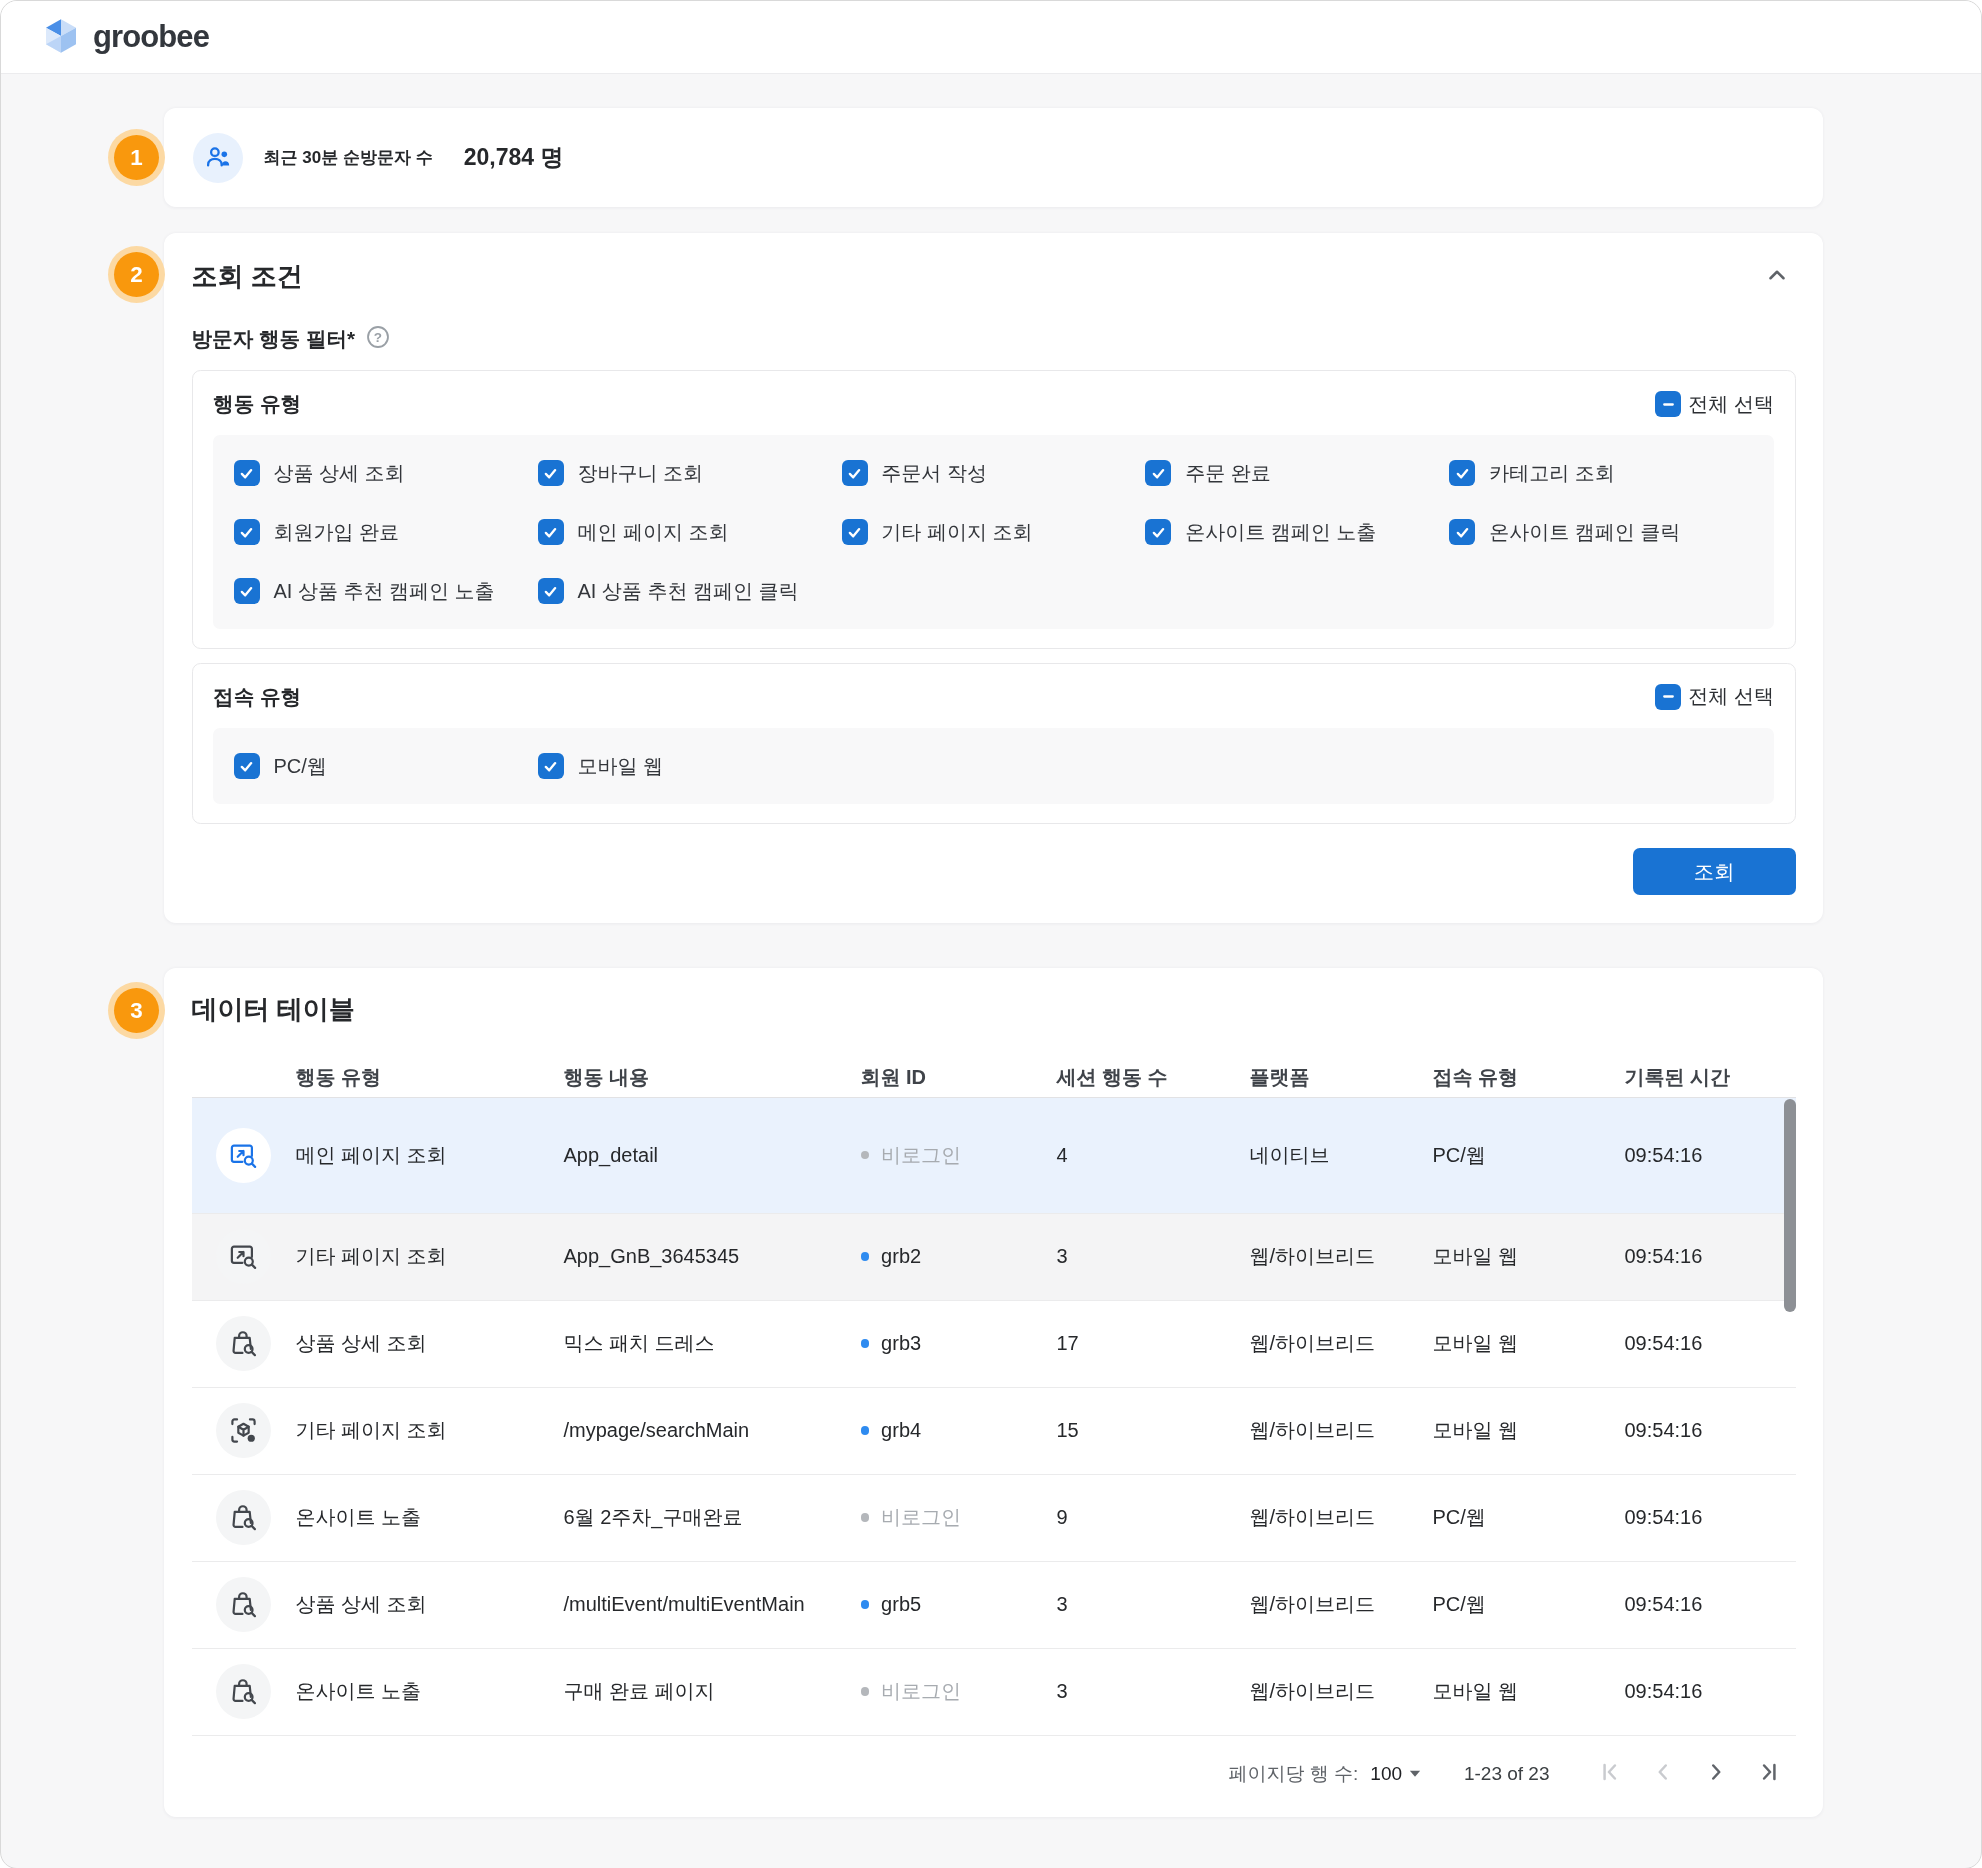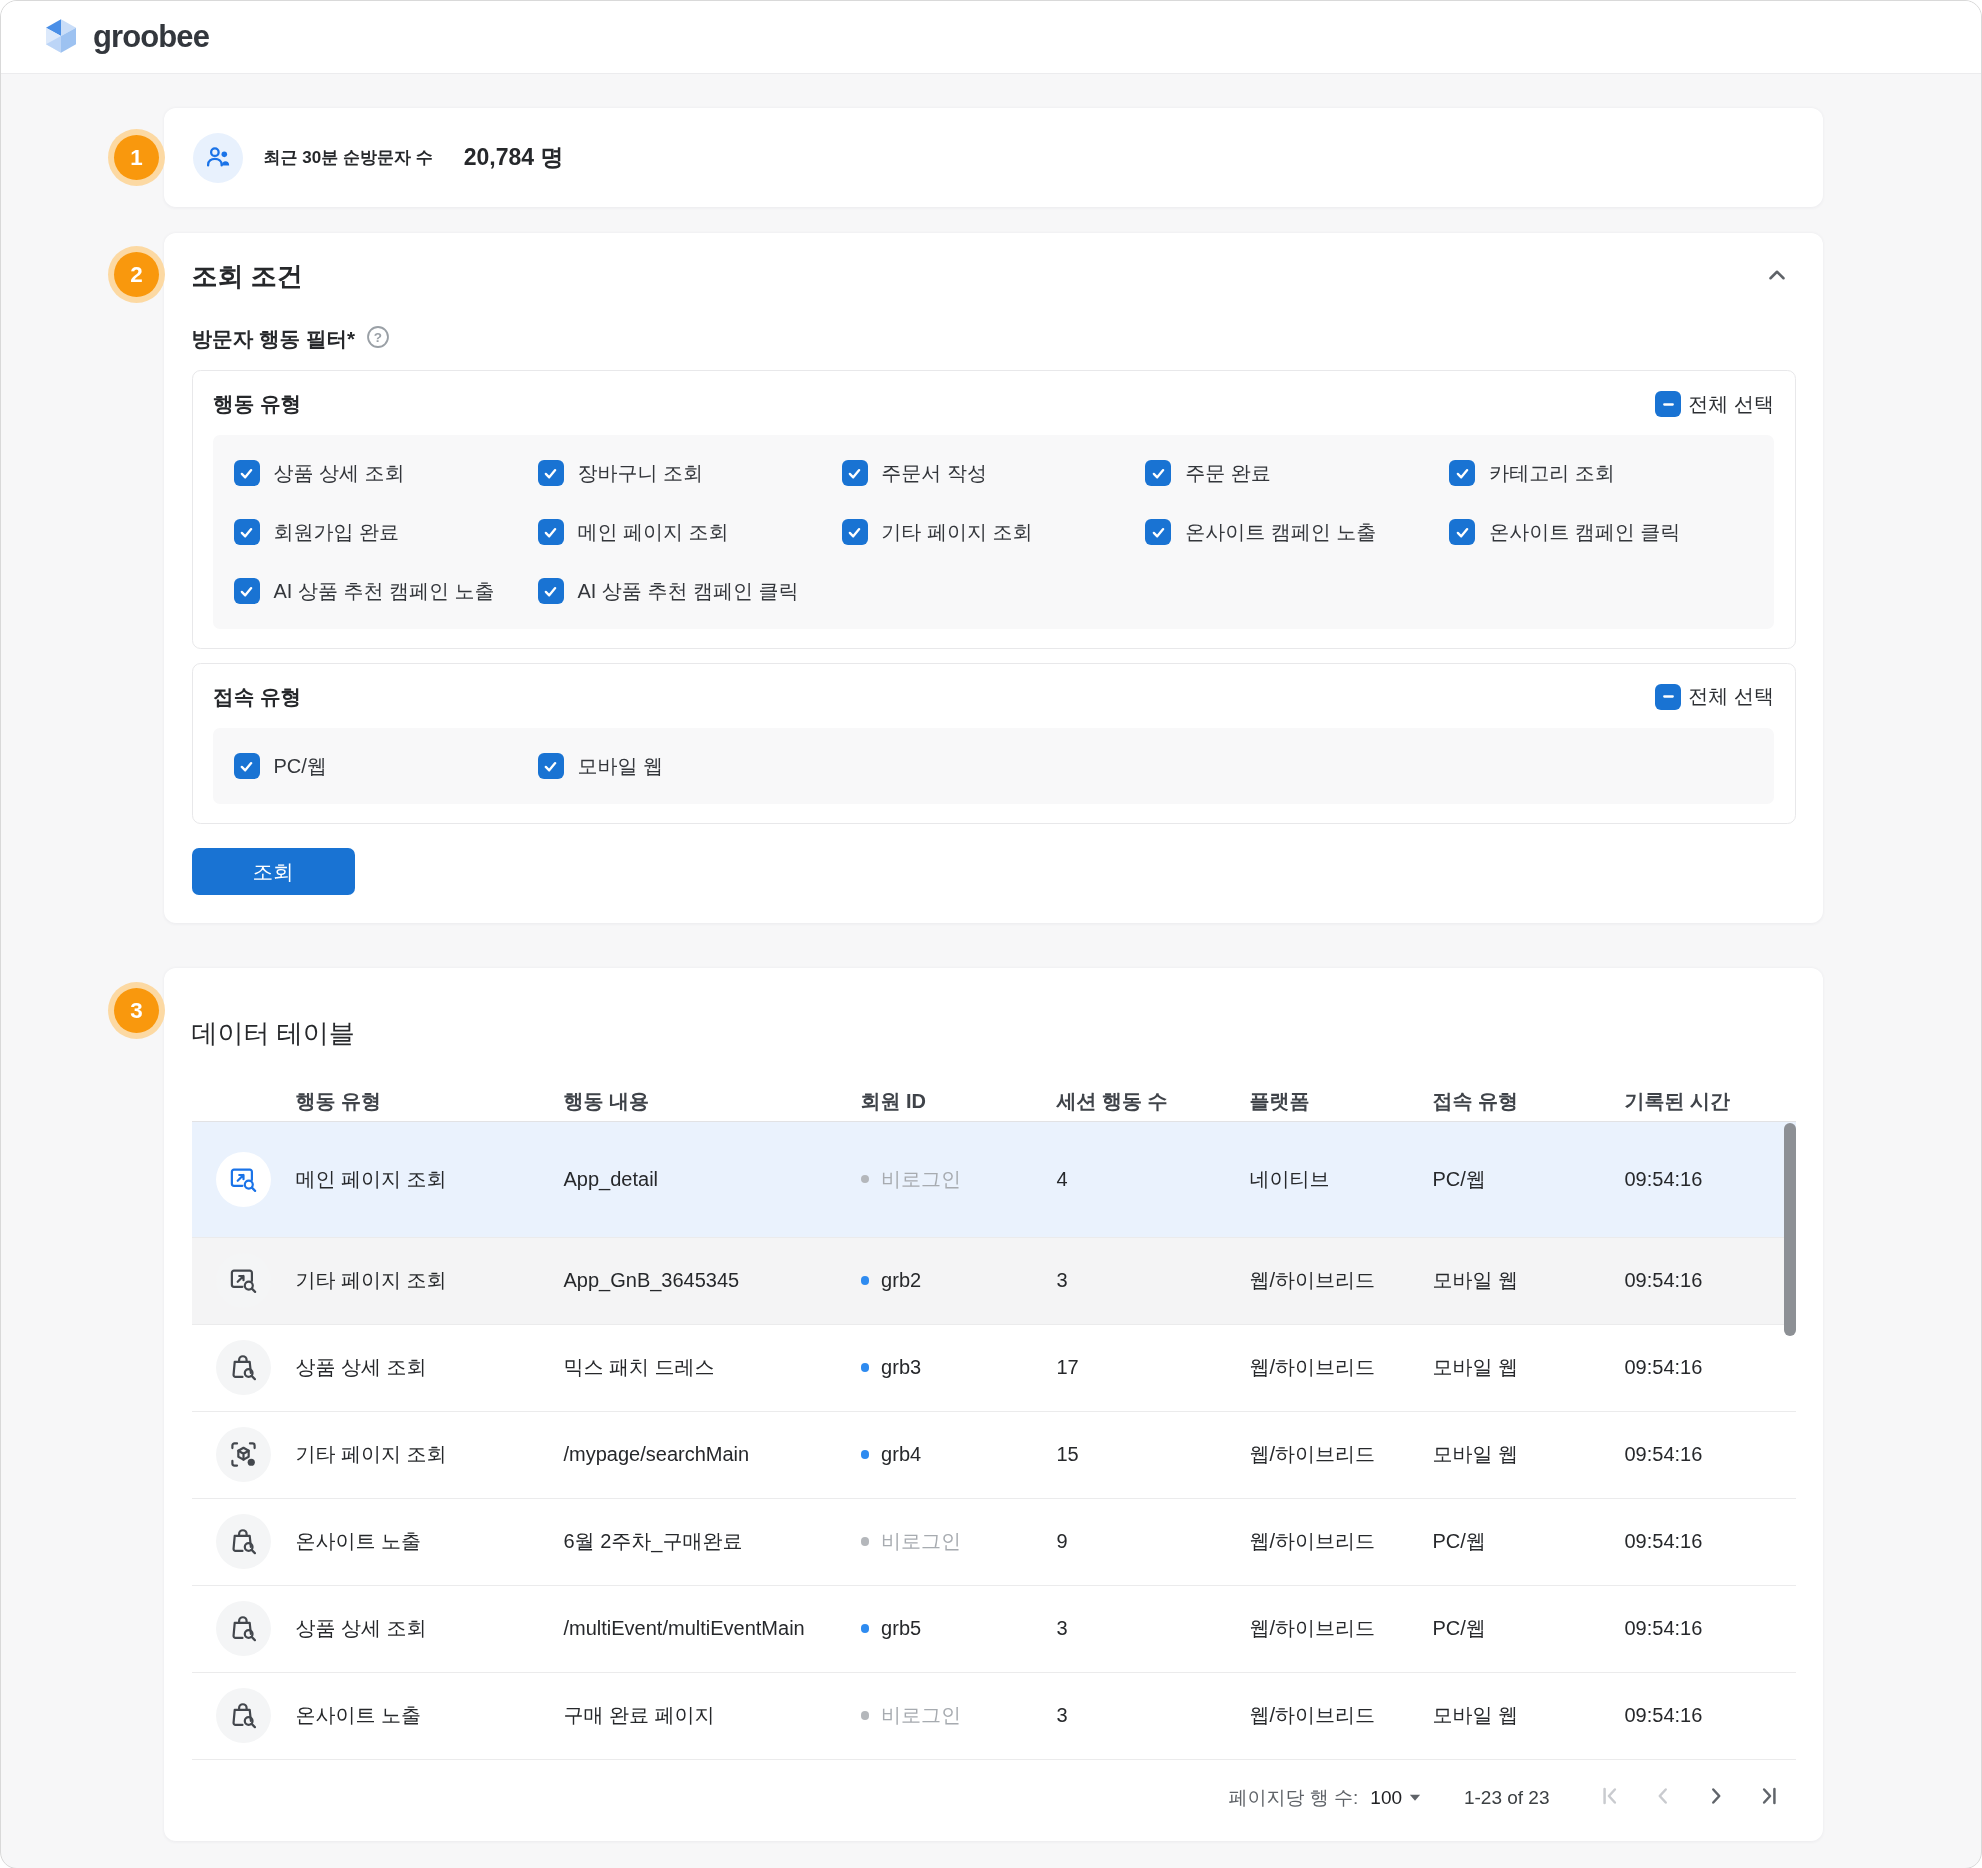--- a/index.html
+++ b/index.html
@@ -39,29 +39,29 @@
   .fbox { margin-top:17px; border:0.9px solid #e8e8ea; border-radius:8.6px; padding:19px 20.6px; background:#fff; }
   .fbox + .fbox { margin-top:13.8px; }
   .fbox-head { display:flex; align-items:center; justify-content:space-between; }
   .fbox-title { font-size:20.6px; font-weight:700; }
   .select-all { display:flex; align-items:center; gap:7px; cursor:pointer; }
   .select-all .sa-label { font-size:20px; color:#2c2f33; }
   .cb { width:26px; height:26px; min-width:26px; border-radius:6px; background:#1973d3; display:flex; align-items:center; justify-content:center; }
   .opt-grid { margin-top:17px; background:#f8f8f9; border-radius:6.9px; padding:8.6px 20.6px; display:grid; grid-template-columns:repeat(5,1fr); }
   .opt-item { display:flex; align-items:center; gap:13.8px; height:59px; cursor:pointer; }
   .opt-item .opt-label { font-size:20px; color:#33363b; }
-  .btn-row { margin-top:24px; display:flex; justify-content:flex-start; }
+  .btn-row { margin-top:24px; display:flex; justify-content:flex-end; }
   .search-btn {
     width:163px; height:47px; background:#1973d3; color:#fff; border:none; border-radius:6.9px;
     font-size:20.6px; font-weight:500; cursor:pointer; font-family:inherit;
   }
   
   .card-table { margin-top:45px; padding:24px 27.5px 24px 27.5px; }
   .card-table .badge { top:20.6px; }
-  .t-title { font-size:26px; font-weight:400;margin-top:24px; }
+  .t-title { font-size:26px; font-weight:700; }
   .tgrid { display:grid; grid-template-columns:104px 268px 297px 196px 193px 183px 192px 1fr; align-items:center; }
   .t-head { margin-top:31px; height:40px; border-bottom:0.9px solid #e2e2e4; }
   .t-head .th { font-size:20px; font-weight:700; color:#3f4349; }
   .t-body { position:relative; }
   .trow { height:87px; border-bottom:0.9px solid #ebebec; background:#fff; cursor:pointer; }
   .trow.hl { height:116px; background:#eaf2fd; }
   .trow.alt { background:#f4f4f5; }
   .icon-cell { display:flex; }
   .row-icon { width:55px; height:55px; margin-left:24px; border-radius:50%; background:#f4f5f6; display:flex; align-items:center; justify-content:center; }
   .trow.hl .row-icon { background:#ffffff; }

